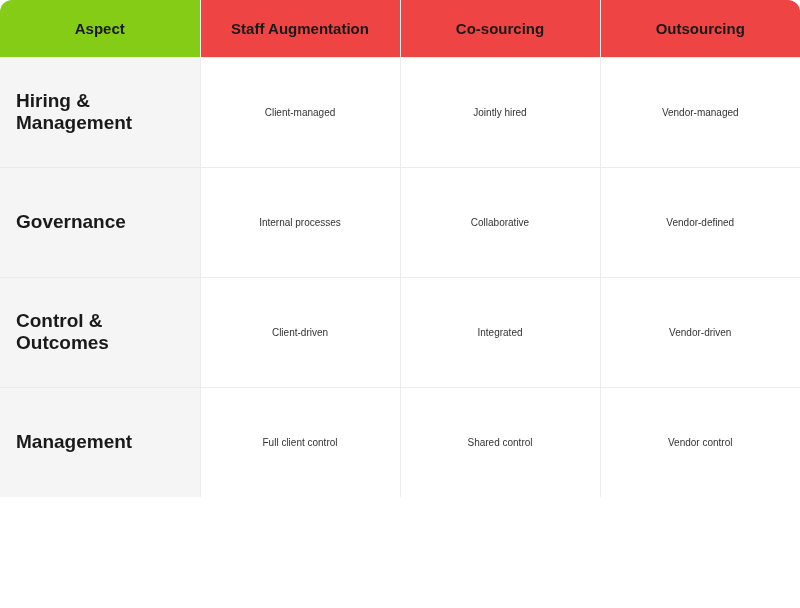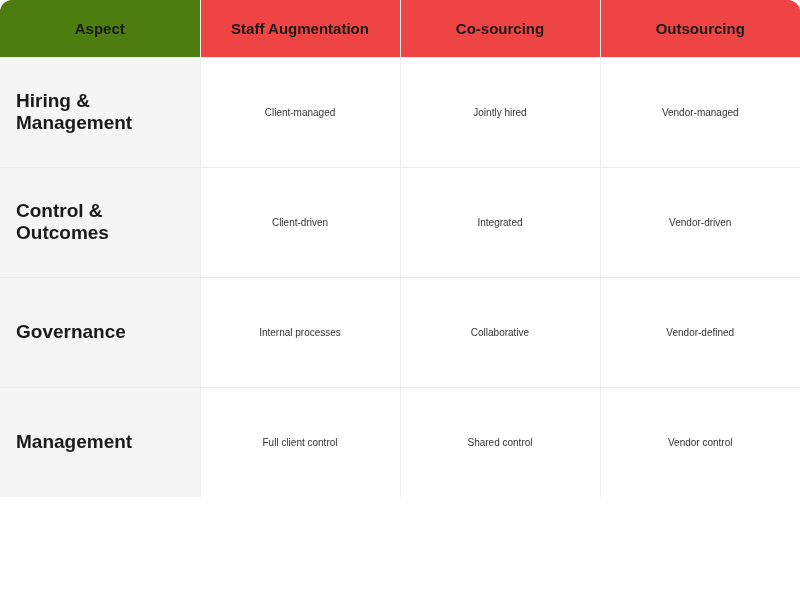--- a/index.html
+++ b/index.html
@@ -41,21 +41,21 @@
     font-weight: bold;
     color: #1a1a1a;
     text-align: center;
     vertical-align: middle;
     background: #ef4444;
     border-right: 1px solid #ececec;
     border-bottom: 1px solid #ececec;
     box-sizing: border-box;
   }
   th.aspect-head {
-    background: #4d7c0f;
+    background: #84cc16;
   }
   th:last-child { border-right: none; }
 
   
   tbody tr { height: 110px; }
 
   td {
     margin: 0;
     padding: 0 16px;
     font-size: 10px;
@@ -102,30 +102,30 @@
     </thead>
 
     <tbody>
       <tr>
         <td class="aspect-cell">Hiring &amp; Management</td>
         <td>Client-managed</td>
         <td>Jointly hired</td>
         <td>Vendor-managed</td>
       </tr>
       <tr>
+        <td class="aspect-cell">Governance</td>
+        <td>Internal processes</td>
+        <td>Collaborative</td>
+        <td>Vendor-defined</td>
+      </tr>
+      <tr>
         <td class="aspect-cell">Control &amp; Outcomes</td>
         <td>Client-driven</td>
         <td>Integrated</td>
         <td>Vendor-driven</td>
-      </tr>
-      <tr>
-        <td class="aspect-cell">Governance</td>
-        <td>Internal processes</td>
-        <td>Collaborative</td>
-        <td>Vendor-defined</td>
       </tr>
       <tr>
         <td class="aspect-cell">Management</td>
         <td>Full client control</td>
         <td>Shared control</td>
         <td>Vendor control</td>
       </tr>
     </tbody>
   </table>
 </div>

